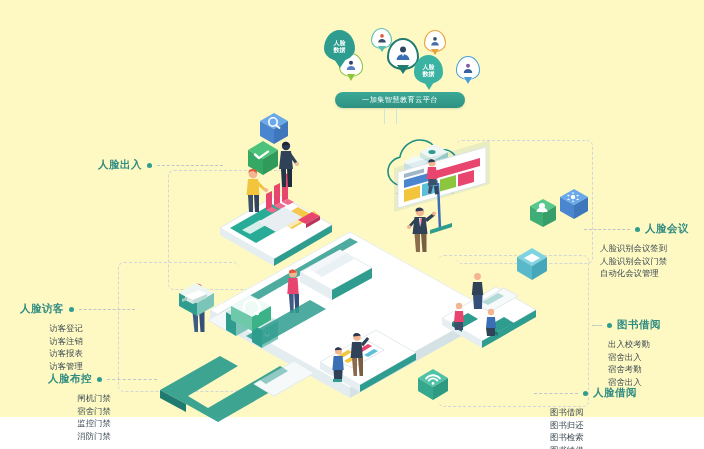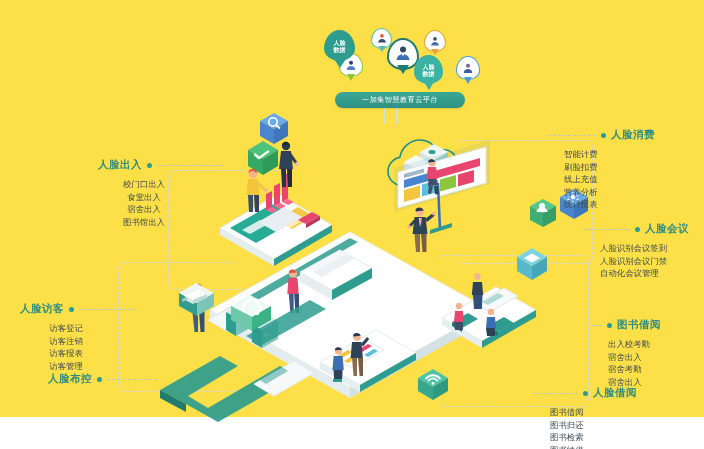--- a/index.html
+++ b/index.html
@@ -1,18 +1,18 @@
 <!DOCTYPE html>
 <html><head>
 <meta charset="utf-8">
 <style>
   html,body{margin:0;padding:0;background:#ffffff;}
   body{width:704px;height:449px;overflow:hidden;
        font-family:"DejaVu Sans","Liberation Sans",sans-serif;}
-  #stage{position:relative;width:704px;height:417px;background:#fde047;}
+  #stage{position:relative;width:704px;height:417px;background:#fef9c3;}
 
   
   .dashbox{position:absolute;border:1px dashed #d2d6da;border-radius:6px;}
 
   
   .grp{position:absolute;}
   .grp .head{display:flex;align-items:center;gap:5px;white-space:nowrap;}
   .grp.r .head{flex-direction:row-reverse;justify-content:flex-end;}
   .grp .title{font-size:10.5px;color:#2e8b82;letter-spacing:.5px;font-weight:bold;}
   .grp .dot{width:5px;height:5px;border-radius:50%;background:#2e9c8e;flex:0 0 auto;}
@@ -452,26 +452,20 @@
       <circle cx="17" cy="17.4" r="1.3" fill="#fff" stroke="none"></circle>
     </g>
   </svg>
 
   <div class="grp l" style="left:98px;top:158px;">
     <div class="head">
       <span class="title">人脸出入</span>
       <span class="dot"></span>
       <span class="lead" style="width:66px;"></span>
     </div>
-    <ul style="width:92px;">
-      <li>校门口出入</li>
-      <li>食堂出入</li>
-      <li>宿舍出入</li>
-      <li>图书馆出入</li>
-    </ul>
   </div>
 
 
   <div class="grp l" style="left:20px;top:302px;">
     <div class="head">
       <span class="title">人脸访客</span>
       <span class="dot"></span>
       <span class="lead" style="width:56px;"></span>
     </div>
     <ul style="width:92px;">
@@ -481,36 +475,28 @@
       <li>访客管理</li>
     </ul>
   </div>
 
   <div class="grp l" style="left:48px;top:372px;">
     <div class="head">
       <span class="title">人脸布控</span>
       <span class="dot"></span>
       <span class="lead" style="width:50px;"></span>
     </div>
-  </div>
-
-  <div class="grp r" style="left:548px;top:128px;">
-    <div class="head">
-      <span class="title">人脸消费</span>
-      <span class="dot"></span>
-      <span class="lead" style="width:48px;"></span>
-    </div>
-    <ul>
-      <li>智能计费</li>
-      <li>刷脸扣费</li>
-      <li>线上充值</li>
-      <li>营养分析</li>
-      <li>统计报表</li>
+    <ul style="width:92px;">
+      <li>闸机门禁</li>
+      <li>宿舍门禁</li>
+      <li>监控门禁</li>
+      <li>消防门禁</li>
     </ul>
   </div>
+
 
   <div class="grp r" style="left:584px;top:222px;">
     <div class="head">
       <span class="title">人脸会议</span>
       <span class="dot"></span>
       <span class="lead" style="width:46px;"></span>
     </div>
     <ul>
       <li>人脸识别会议签到</li>
       <li>人脸识别会议门禁</li>

